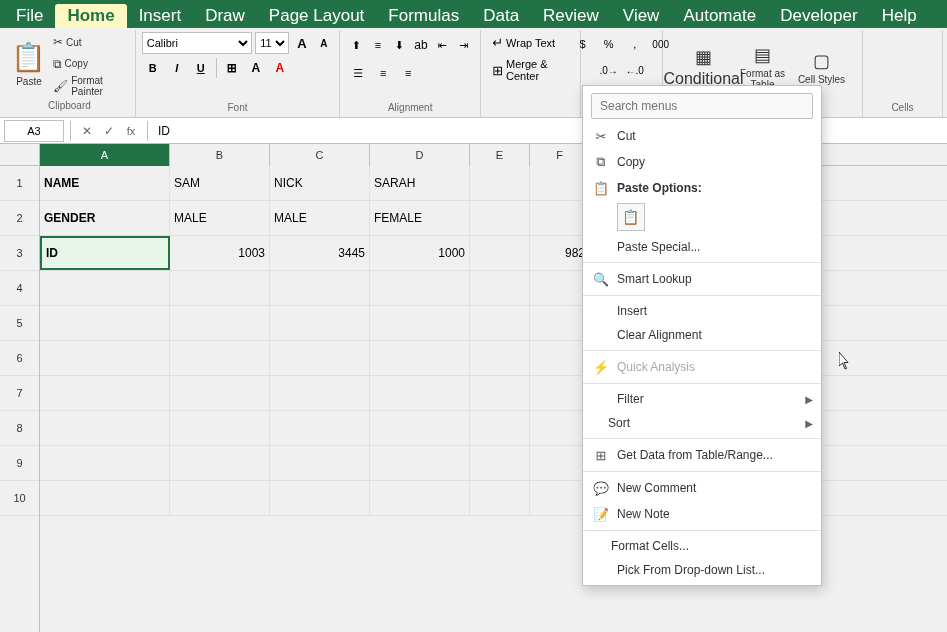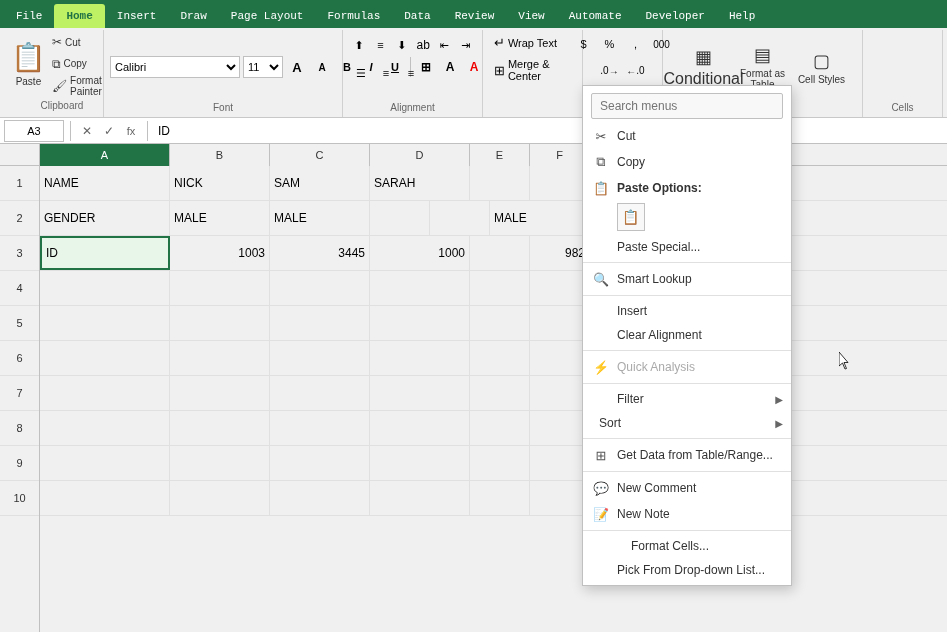--- a/index.html
+++ b/index.html
@@ -1,21 +1,21 @@
 <!DOCTYPE html>
 <html><head>
   <meta charset="utf-8">
   <style>
     * { margin: 0; padding: 0; box-sizing: border-box; }
     body { font-family: 'Segoe UI', Arial, sans-serif; font-size: 12px; background: #f0f0f0; overflow: hidden; width: 947px; height: 632px; }
 
     
     .tab-bar { display: flex; align-items: flex-end; background: #217346; padding: 0 4px; height: 28px; }
-    .tab { padding: 4px 12px; font-size: 11px; color: #fff; cursor: pointer; height: 24px; display: flex; align-items: center; border-radius: 3px 3px 0 0; font-family: Liberation Mono, monospace; }
-    .tab.active { background: #bef264; color: #217346; font-weight: 600; }
+    .tab { padding: 4px 12px; font-size: 17px; color: #fff; cursor: pointer; height: 24px; display: flex; align-items: center; border-radius: 3px 3px 0 0; }
+    .tab.active { background: #fef9c3; color: #217346; font-weight: 600; }
 
     
     .ribbon { background: #f0f0f0; border-bottom: 1px solid #c8c8c8; display: flex; align-items: stretch; padding: 2px 4px 0; height: 90px; }
     .ribbon-group { display: flex; flex-direction: column; align-items: center; padding: 2px 6px; border-right: 1px solid #d0d0d0; min-width: 60px; }
     .ribbon-group-label { font-size: 10px; color: #666; margin-top: auto; padding-bottom: 2px; text-align: center; }
     .ribbon-group-content { display: flex; align-items: center; flex: 1; gap: 2px; }
     .paste-big { display: flex; flex-direction: column; align-items: center; justify-content: center; width: 44px; height: 64px; border: 1px solid transparent; border-radius: 3px; cursor: pointer; font-size: 10px; color: #333; gap: 2px; }
     .clipboard-small { display: flex; flex-direction: column; justify-content: space-around; height: 64px; gap: 1px; }
     .small-btn { display: flex; align-items: center; padding: 2px 4px; border: 1px solid transparent; border-radius: 2px; cursor: pointer; font-size: 10px; color: #333; gap: 3px; height: 20px; }
 
@@ -62,25 +62,25 @@
     .col-header.selected { background: #217346; color: white; }
 
     .spreadsheet-body { display: flex; flex: 1; overflow: hidden; }
     .row-numbers { display: flex; flex-direction: column; background: #f0f0f0; border-right: 1px solid #c0c0c0; width: 40px; min-width: 40px; }
     .row-num { display: flex; align-items: center; justify-content: center; border-bottom: 1px solid #e0e0e0; font-size: 11px; color: #333; background: #f0f0f0; flex-shrink: 0; }
 
     .grid-area { flex: 1; overflow: hidden; }
     .grid-row { display: flex; border-bottom: 1px solid #e0e0e0; }
     .cell { border-right: 1px solid #e0e0e0; font-size: 12px; padding: 2px 4px; display: flex; align-items: center; overflow: hidden; white-space: nowrap; flex-shrink: 0; }
     .cell.selected { background: #e8f5e9; border: 2px solid #217346; }
-    .cell.bold { font-weight: normal; }
+    .cell.bold { font-weight: bold; }
     .cell.num { justify-content: flex-end; }
 
     
-    .context-menu { position: absolute; background: white; border: 1px solid #c0c0c0; box-shadow: 2px 4px 12px rgba(0,0,0,0.2); width: 210px; z-index: 100; padding: 3px 0; }
+    .context-menu { position: absolute; background: white; border: 1px solid #c0c0c0; box-shadow: 2px 4px 12px rgba(0,0,0,0.2); width: 240px; z-index: 100; padding: 3px 0; }
     .cm-search { padding: 4px 8px; }
     .cm-search-input { width: 100%; height: 26px; border: 1px solid #c0c0c0; padding: 2px 8px; font-size: 12px; border-radius: 2px; background: #f8f8f8; }
     .cm-item { display: flex; align-items: center; padding: 5px 10px; cursor: pointer; gap: 8px; font-size: 12px; color: #333; position: relative; }
     .cm-item.disabled { color: #aaa; pointer-events: none; }
     .cm-item.has-sub::after { content: '▶'; position: absolute; right: 8px; font-size: 10px; color: #666; }
     .cm-separator { height: 1px; background: #e0e0e0; margin: 3px 0; }
     .cm-icon { width: 16px; height: 16px; display: flex; align-items: center; justify-content: center; font-size: 13px; color: #555; flex-shrink: 0; }
 
     .main-area { display: flex; flex-direction: column; height: calc(632px - 28px - 90px - 26px); }
     .row-h35 { height: 35px; min-height: 35px; }
@@ -134,21 +134,21 @@
             <span style="font-size:12px;">🖌</span>
             <span>Format Painter</span>
           </div>
         </div>
       </div>
       <span class="ribbon-group-label">Clipboard</span>
     </div>
   </div>
 
   <div class="ribbon-group font-group">
-    <div class="ribbon-group-content" style="flex-direction:row;align-items:center;gap:3px;flex:1;width:100%;">
+    <div class="ribbon-group-content" style="flex-direction:column;align-items:center;gap:3px;flex:1;width:100%;">
       <div class="font-row1" style="display:flex;align-items:center;gap:3px;">
         <select class="font-name-select">
           <option>Calibri</option>
         </select>
         <select class="font-size-select">
           <option>11</option>
         </select>
         <div class="font-btn" style="font-size:13px;font-weight:bold;">A</div>
         <div class="font-btn" style="font-size:10px;font-weight:bold;">A</div>
       </div>
@@ -272,32 +272,33 @@
         <div class="row-num row-h35">6</div>
         <div class="row-num row-h35">7</div>
         <div class="row-num row-h35">8</div>
         <div class="row-num row-h35">9</div>
         <div class="row-num row-h35">10</div>
       </div>
       <div class="grid-area">
 
         <div class="grid-row row-h35">
           <div class="cell bold cw-a">NAME</div>
+          <div class="cell cw-b">SAM</div>
           <div class="cell cw-c">NICK</div>
-          <div class="cell cw-b">SAM</div>
           <div class="cell cw-d">SARAH</div>
           <div class="cell" style="width:60px;"></div>
           <div class="cell" style="width:60px;"></div>
           <div class="cell cw-g">ANDREW</div>
         </div>
 
         <div class="grid-row row-h35">
           <div class="cell bold cw-a">GENDER</div>
           <div class="cell cw-b">MALE</div>
           <div class="cell cw-c">MALE</div>
+          <div class="cell cw-d">FEMALE</div>
           <div class="cell" style="width:60px;"></div>
           <div class="cell" style="width:60px;"></div>
           <div class="cell cw-g">MALE</div>
         </div>
 
         <div class="grid-row row-h35">
           <div class="cell bold selected cw-a">ID</div>
           <div class="cell num cw-b">1003</div>
           <div class="cell num cw-c">3445</div>
           <div class="cell num cw-d">1000</div>
@@ -426,21 +427,21 @@
     <div class="cm-icon">⚡</div>
     <span>Quick Analysis</span>
   </div>
 
   <div class="cm-separator"></div>
 
   <div class="cm-item has-sub" style="padding-left:34px;">
     <span>Filter</span>
   </div>
 
-  <div class="cm-item has-sub" style="padding-left:16px;">
+  <div class="cm-item has-sub" style="padding-left:25px;">
     <span>Sort</span>
   </div>
 
   <div class="cm-separator"></div>
 
   <div class="cm-item">
     <div class="cm-icon">⊞</div>
     <span>Get Data from Table/Range...</span>
   </div>
 
@@ -451,21 +452,21 @@
     <span>New Comment</span>
   </div>
 
   <div class="cm-item">
     <div class="cm-icon">📝</div>
     <span>New Note</span>
   </div>
 
   <div class="cm-separator"></div>
 
-  <div class="cm-item" style="padding-left:48px;">
+  <div class="cm-item" style="padding-left:28px;">
     <span>Format Cells...</span>
   </div>
 
   <div class="cm-item" style="padding-left:34px;">
     <span>Pick From Drop-down List...</span>
   </div>
 </div>
 
 <div style="position:absolute; left:839px; top:352px; width:12px; height:18px; pointer-events:none; z-index:200;">
   <svg width="12" height="18" viewBox="0 0 12 18">

